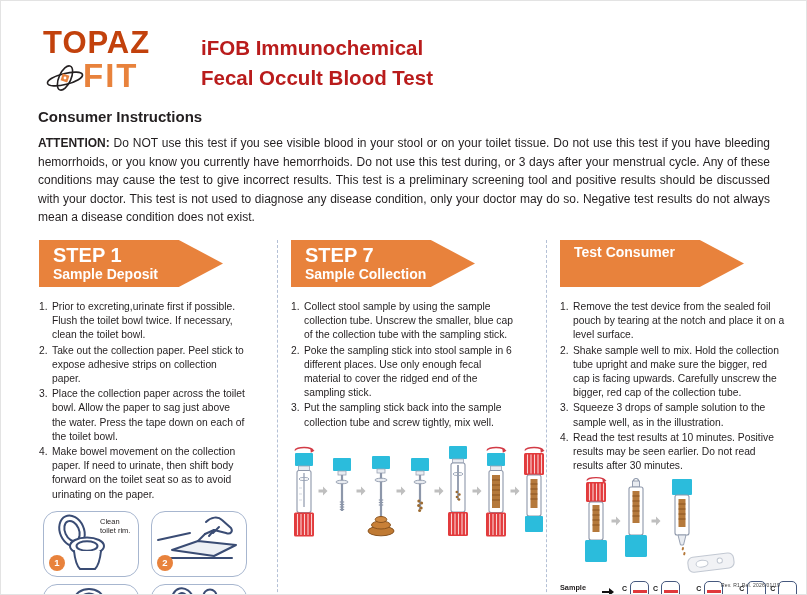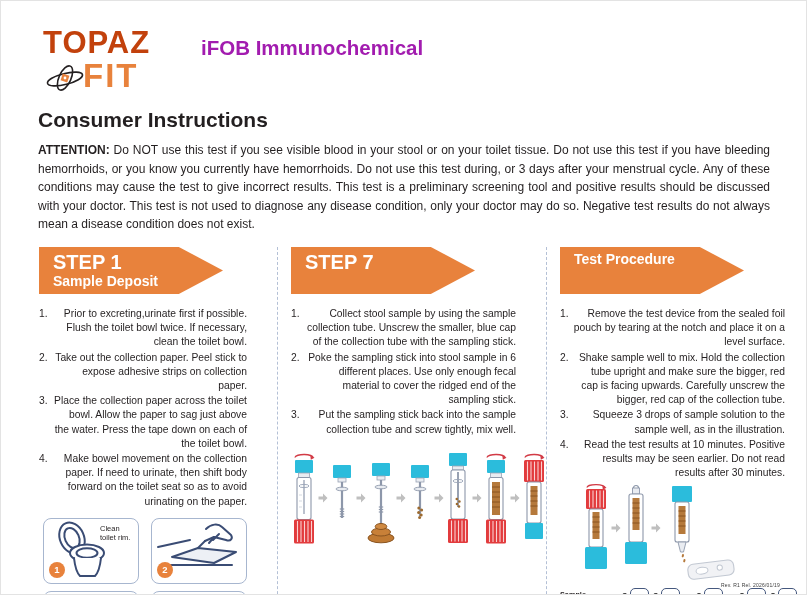--- a/index.html
+++ b/index.html
@@ -10,44 +10,44 @@
     border:1px solid #E3E3E3;
   }
   
   .header { display:flex; align-items:flex-start; padding:26px 0 0 42px; }
   .brand { width:142px; }
   .brand-top { font-size:31px; font-weight:700; letter-spacing:1px; color:#c2410c; line-height:1; }
   .brand-bottom { display:flex; align-items:center; margin-top:-2px; }
   .brand-fit { font-size:33px; font-weight:800; letter-spacing:2px; color:#E8823C; line-height:1; }
   .atom { margin-right:-4px; margin-top:6px; }
   .title-block { margin-left:16px; margin-top:6px; }
-  .title-line { font-size:20.5px; font-weight:700; color:#a21caf; line-height:1.45; }
+  .title-line { font-size:20.5px; font-weight:700; color:#b91c1c; line-height:1.45; }
   
   .intro { padding:14px 36px 0 37px; }
-  .intro-heading { font-size:21px; font-weight:600; color:#231F20; margin-bottom:9px; }
+  .intro-heading { font-size:15px; font-weight:600; color:#231F20; margin-bottom:9px; }
   .attention { font-size:12px; line-height:1.55; color:#231F20; max-width:742px; text-align:justify; }
   .attn-label { font-weight:600; }
   
   .cols { display:flex; margin-top:13px; padding:0 22px 0 30px; height:392px;gap:20px; }
   .col { width:249px; padding:0 10px 0 8px; }
   .col + .col { border-left:1px dashed #B4C0D6; padding-left:13px; }
   .banner {
     width:184px; height:47px; background:#E8823C; color:#fff;
     clip-path:polygon(0 0, 76% 0, 100% 50%, 76% 100%, 0 100%);
     padding:4px 0 0 14px;
   }
   .banner-step { font-size:20px; font-weight:700; line-height:1.1; }
   .banner-sub  { font-size:14px; font-weight:600; line-height:1.15; }
   .step-list { margin-top:13px; }
   .step-item { display:flex; font-size:10.3px; line-height:1.38; margin-bottom:1px; }
   .step-item .num { width:13px; flex:none; }
-  .step-item .txt { flex:1;text-align:right; }
+  .step-item .txt { flex:1; }
   
   .fig-grid { display:grid; grid-template-columns:96px 96px; gap:7px 12px; margin-top:9px; margin-left:4px; }
-  .fig-box { width:96px; height:66px; border:1.2px solid #A7B6CF; border-radius:8px; position:relative; background:#fff; }
+  .fig-box { width:96px; height:66px; border:1.2px solid #A7B6CF; border-radius:14px; position:relative; background:#fff; }
   .fig-num {
     position:absolute; left:5px; bottom:5px; width:16px; height:16px; border-radius:50%;
     background:#E8823C; color:#fff; font-size:9.5px; font-weight:700;
     display:flex; align-items:center; justify-content:center;
   }
   .fig-caption { position:absolute; top:5px; right:5px; width:33px; font-size:7.5px; line-height:1.25; color:#231F20; }
   .fig-art { position:absolute; left:0; top:0; }
   
   .tube-row { display:flex; align-items:center; margin-top:14px; }
   .tube-row svg { flex:none; }
@@ -87,20 +87,21 @@
         <ellipse cx="22" cy="17" rx="18" ry="5.5" fill="none" stroke="#231F20" stroke-width="1.6" transform="rotate(-14 22 17)"></ellipse>
         <ellipse cx="22" cy="16" rx="6" ry="13" fill="none" stroke="#231F20" stroke-width="1.6" transform="rotate(24 22 16)"></ellipse>
         <rect x="18.5" y="12.5" width="7" height="7" fill="#E8823C" transform="rotate(18 22 16)"></rect>
         <circle cx="22" cy="16" r="1.4" fill="#fff"></circle>
       </svg>
       <div class="brand-fit">FIT</div>
     </div>
   </div>
   <div class="title-block">
     <div class="title-line">iFOB Immunochemical</div>
+    <div class="title-line">Fecal Occult Blood Test</div>
   </div>
 </div>
 
 <div class="intro">
   <div class="intro-heading">Consumer Instructions</div>
   <div class="attention">
     <span class="attn-label">ATTENTION:</span>
     <span>Do NOT use this test if you see visible blood in your stool or on your toilet tissue.  Do not use this test if you have bleeding hemorrhoids, or you know you currently have hemorrhoids.  Do not use this test during, or 3 days after your menstrual cycle.  Any of these conditions may cause the test to give incorrect results.  This test is a preliminary screening tool and positive results should be discussed with your doctor.  This test is not used to diagnose any disease condition, only your doctor may do so.  Negative test results do not always mean a disease condition does not exist.</span>
   </div>
 </div>
@@ -185,20 +186,21 @@
         </svg>
         <div class="fig-caption"></div>
         <div class="fig-num">4</div>
       </div>
     </div>
   </div>
 
   <div class="col">
     <div class="banner">
       <div class="banner-step">STEP 7</div>
+      <div class="banner-sub">Sample Collection</div>
     </div>
     <div class="step-list">
       <div class="step-item">
           <span class="num">1.</span>
           <span class="txt">Collect stool sample by using the sample collection tube. Unscrew the smaller, blue cap of the collection tube with the sampling stick.</span>
         </div>
       <div class="step-item">
           <span class="num">2.</span>
           <span class="txt">Poke the sampling stick into stool sample in 6 different places. Use only enough fecal material to cover the ridged end of the sampling stick.</span>
         </div>
@@ -355,21 +357,21 @@
           <line x1="9.5" y1="50" x2="16.5" y2="50"></line>
             <line x1="9.5" y1="55" x2="16.5" y2="55"></line>
         </g>
         <rect x="4" y="72" width="18" height="16" rx="1" fill="#2BBCDC"></rect>
       </svg>
     </div>
   </div>
 
   <div class="col">
     <div class="banner">
-      <div class="banner-sub">Test Procedure</div>
+      <div class="banner-sub">Test Consumer</div>
     </div>
     <div class="step-list">
       <div class="step-item">
           <span class="num">1.</span>
           <span class="txt">Remove the test device from the sealed foil pouch by tearing at the notch and place it on a level surface.</span>
         </div>
       <div class="step-item">
           <span class="num">2.</span>
           <span class="txt">Shake sample well to mix. Hold the collection tube upright and make sure the bigger, red cap is facing upwards. Carefully unscrew the bigger, red cap of the collection tube.</span>
         </div>

